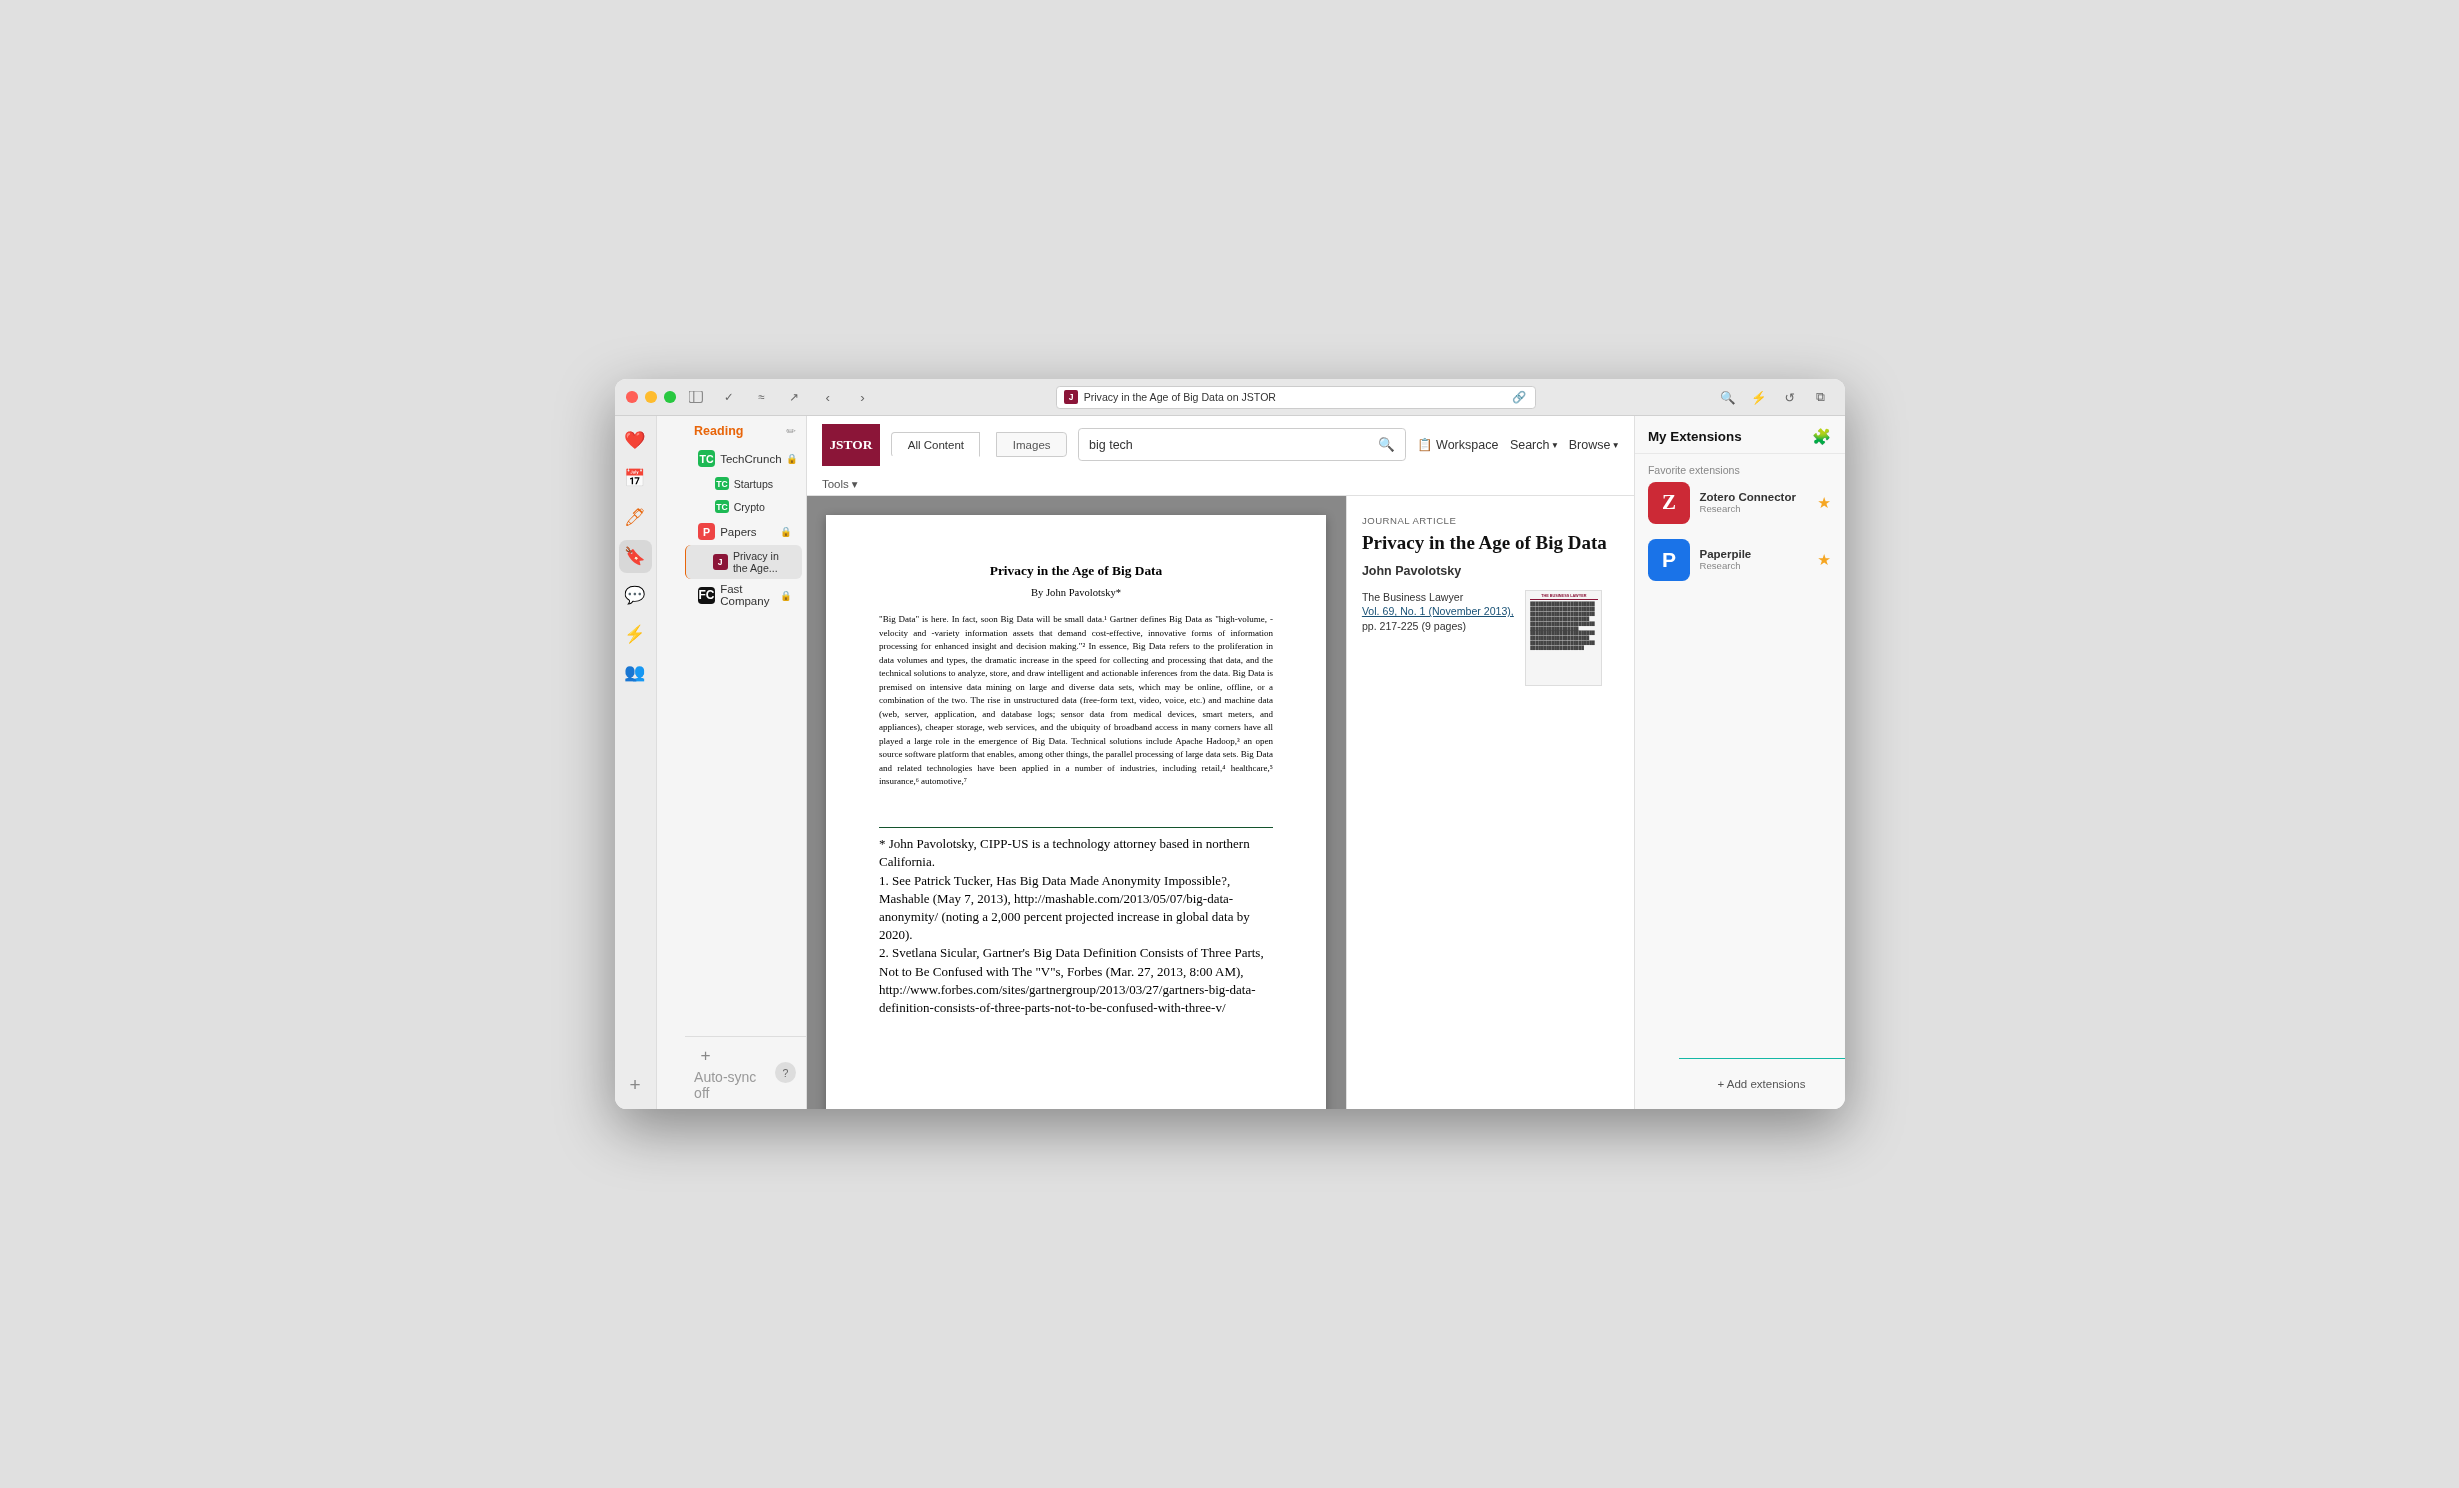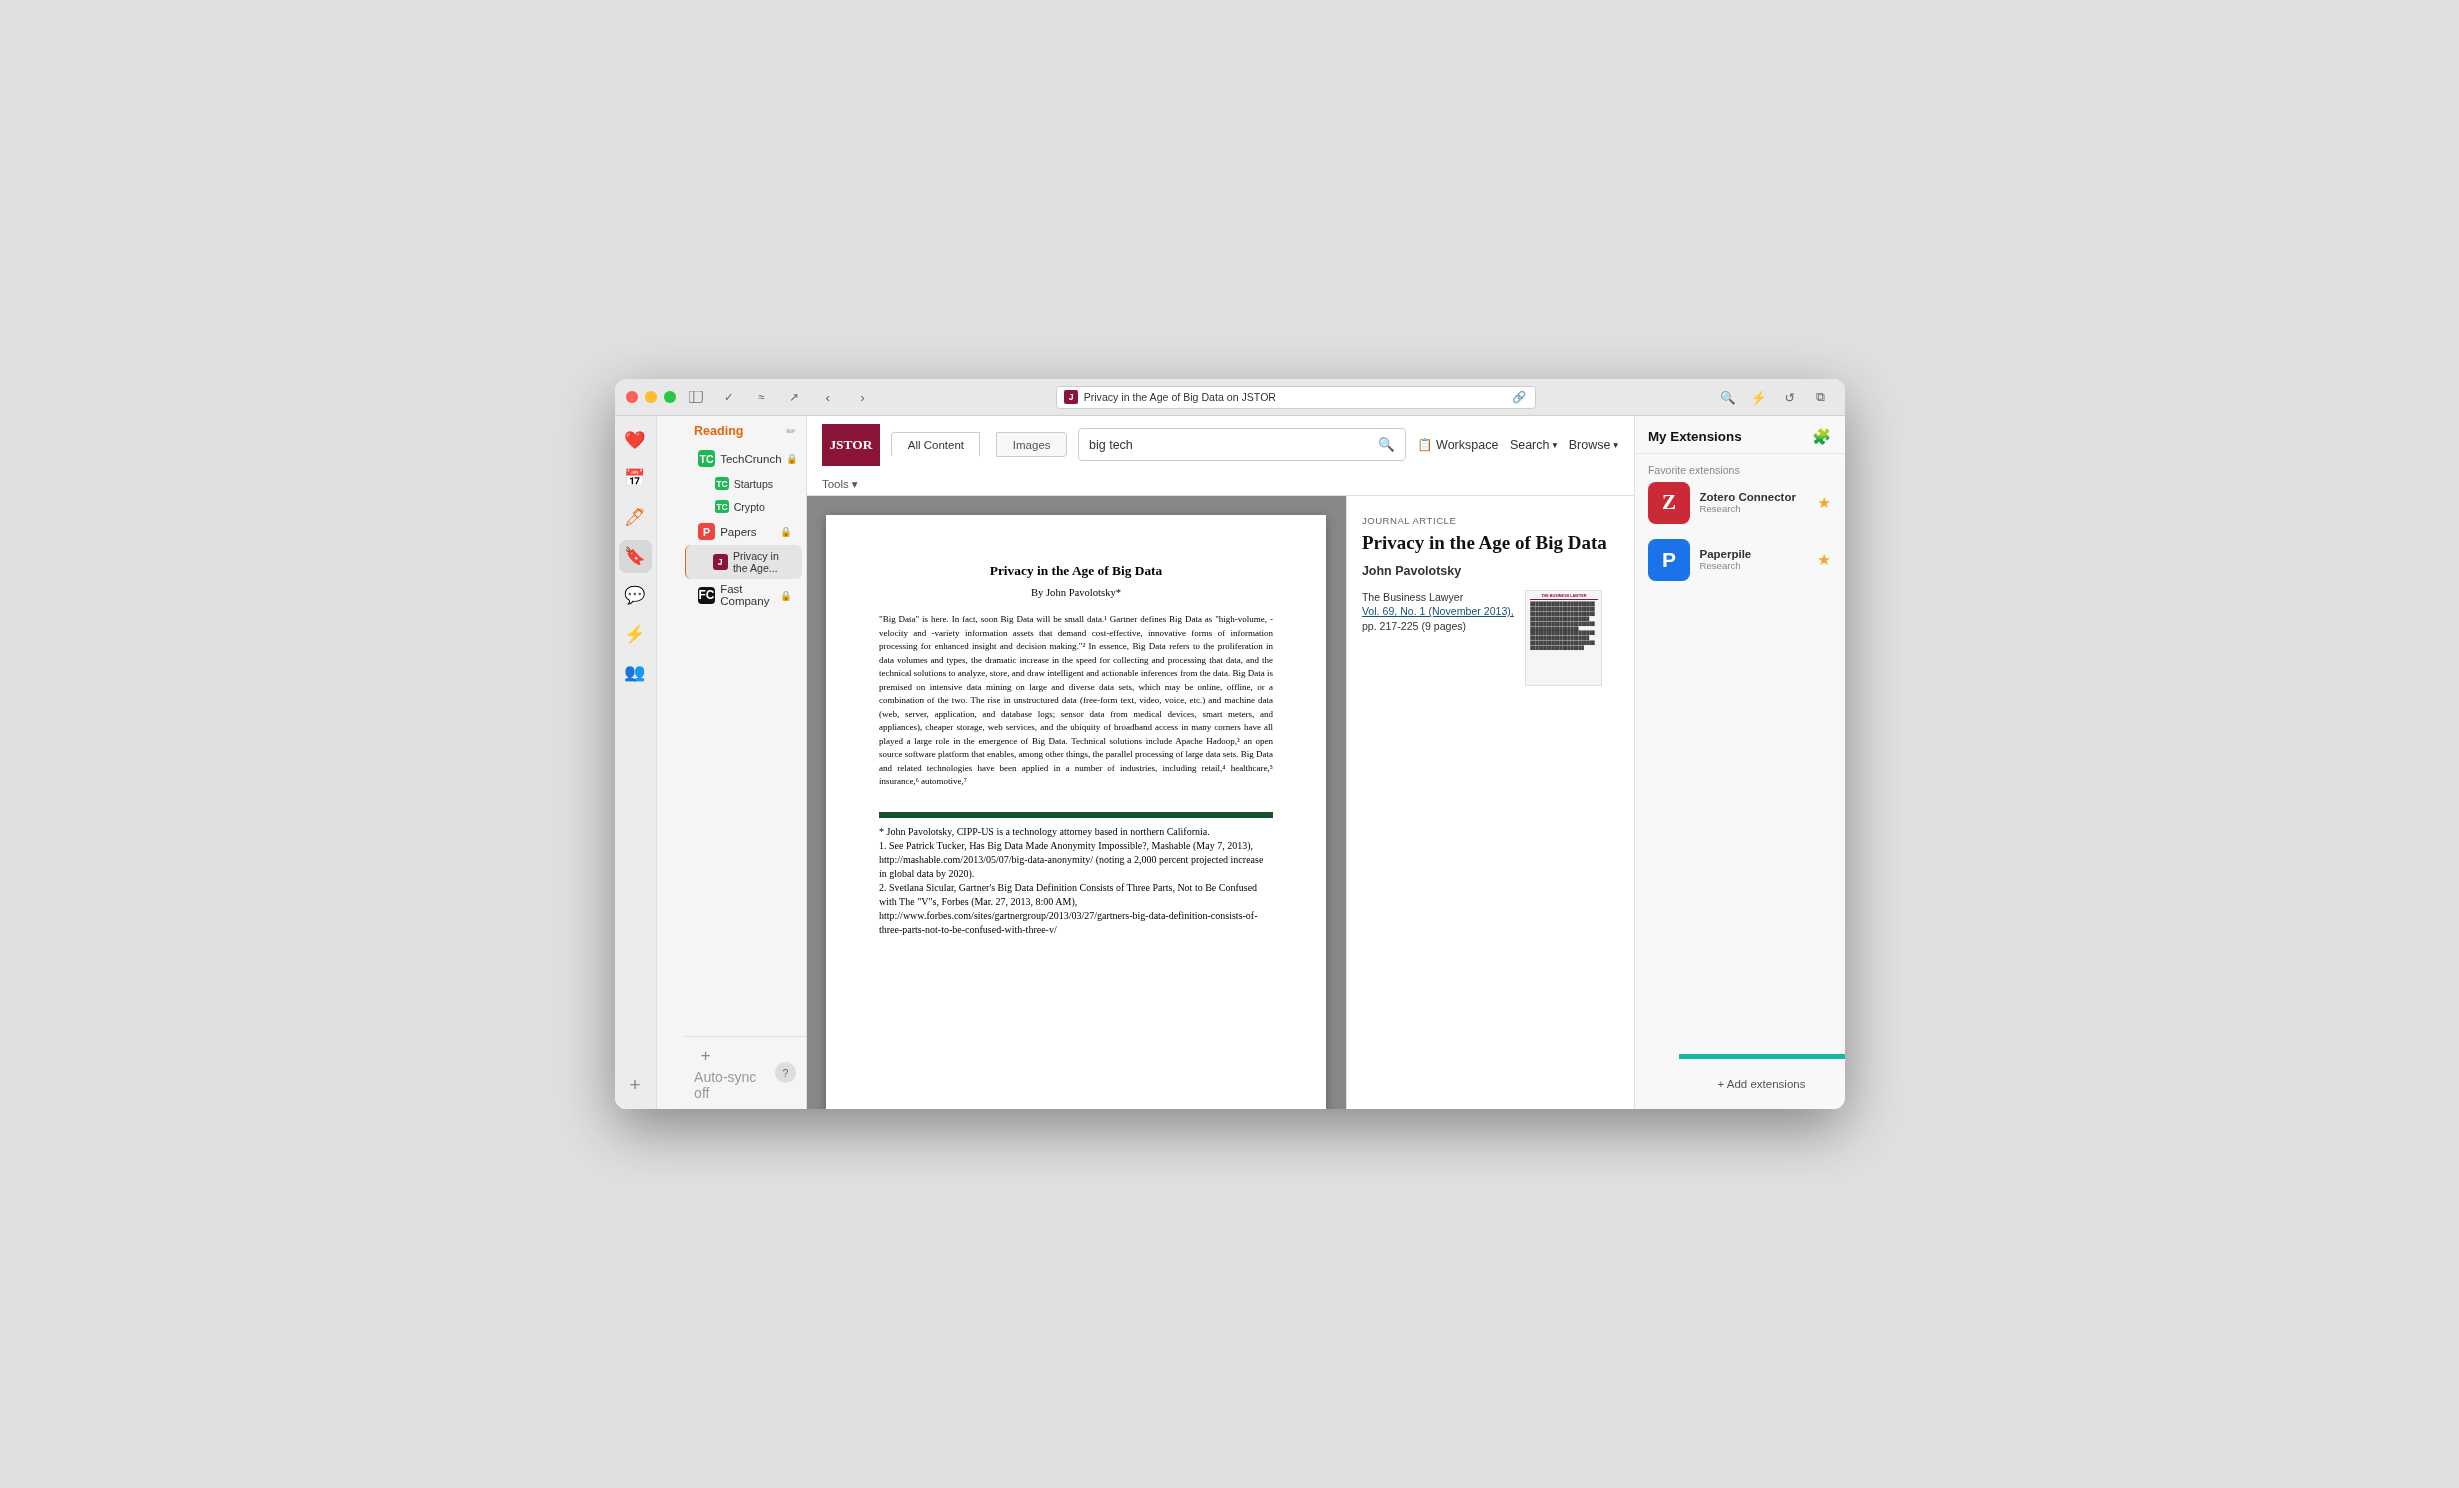--- a/index.html
+++ b/index.html
@@ -301,24 +301,24 @@
       font-size: 10.6px;
       text-align: center;
       margin-bottom: 15.4px;
     }
     .pdf-body {
       font-size: 9px;
       line-height: 1.5;
       text-align: justify;
     }
     .pdf-footnotes {
-      margin-top: 23px;
-      border-top: 6px solid #14532d;
+      margin-top: 38px;
+      border-top: 1px solid #14532d;
       padding-top: 7.7px;
-      font-size: 10px;
+      font-size: 13px;
       line-height: 1.4;
     }
     
     .article-info {
       width: 288px;
       border-left: 1px solid #e0e0e0;
       padding: 19px 15.4px;
       overflow-y: auto;
       background: #fff;
       flex-shrink: 0;
@@ -439,21 +439,21 @@
     }
     .paperpile-logo {
       background: #1A73E8;
     }
     .extension-info { flex: 1; }
     .extension-name { font-size: 11.5px; font-weight: 600; color: #333; }
     .extension-category { font-size: 9.6px; color: #888; }
     .extension-star { color: #f5a623; font-size: 15.4px; }
     .extensions-footer {
       padding: 11.5px 13.4px;
-      border-top: 5px solid #14b8a6;
+      border-top: 1px solid #14b8a6;
       margin-left: 44px;
     }
     .add-extensions-btn {
       width: 100%;
       padding: 7.7px;
       background: none;
       border: none;
       font-size: 11.5px;
       color: #555;
       cursor: pointer;

